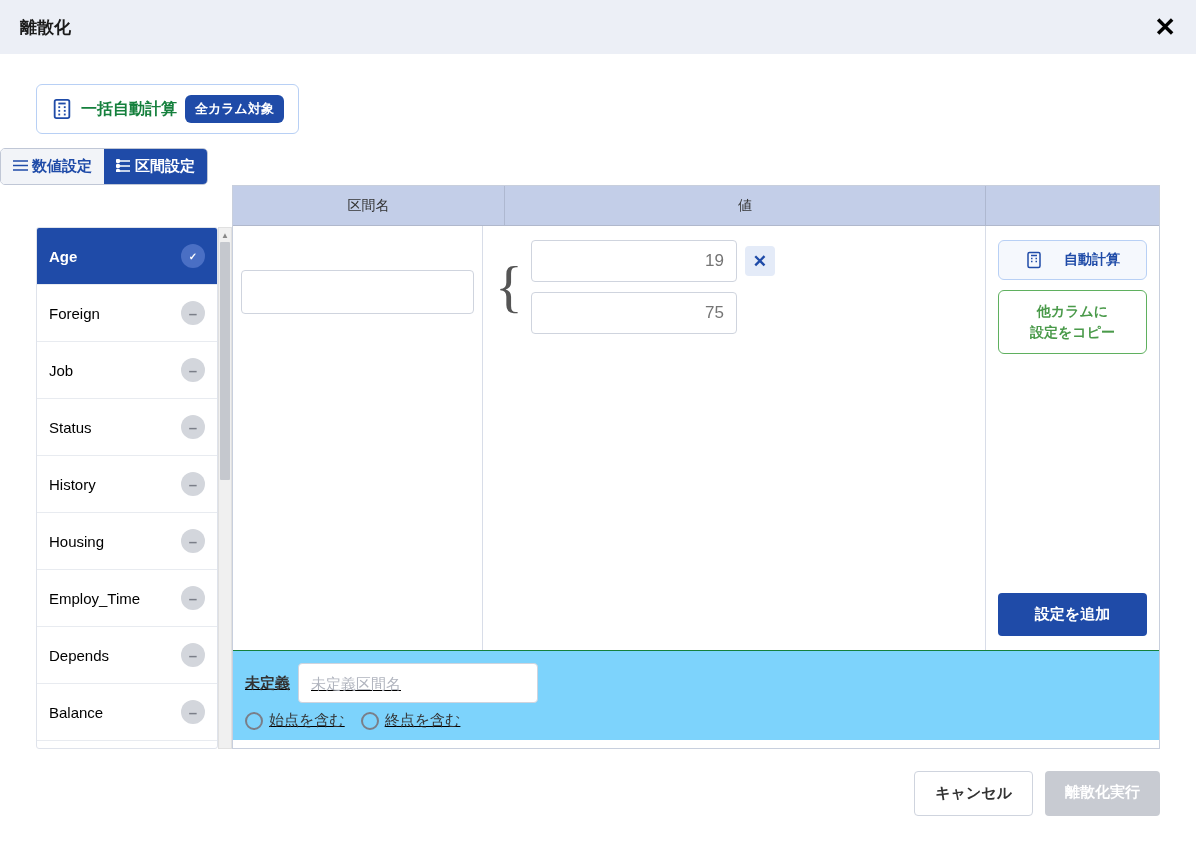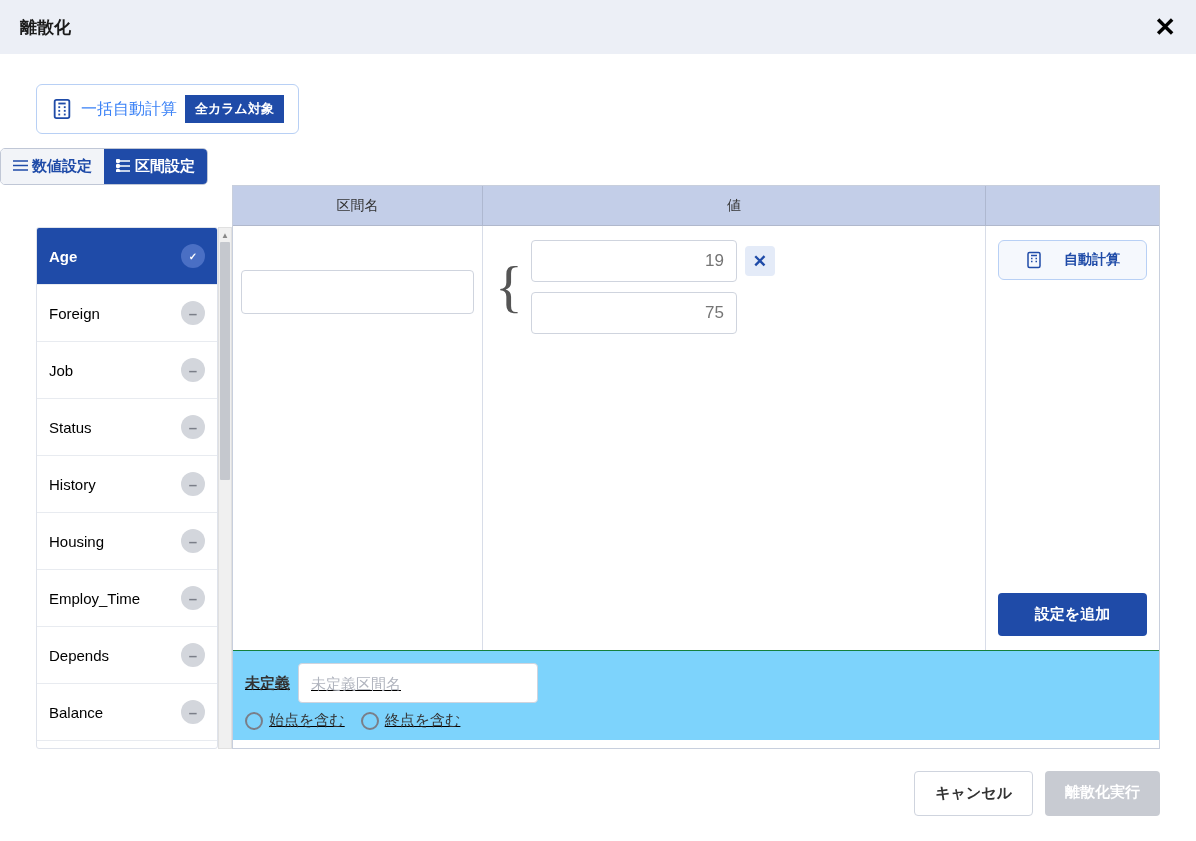--- a/index.html
+++ b/index.html
@@ -5,22 +5,22 @@
     * { margin: 0; padding: 0; box-sizing: border-box; font-family: -apple-system, BlinkMacSystemFont, "Segoe UI", "Hiragino Sans", "Meiryo", sans-serif; }
     body { background: #fff; width: 1196px; height: 841px; overflow: hidden; }
     
     .dialog-header { display: flex; justify-content: space-between; align-items: center; padding: 14px 20px; background: #eceff6; gap: 48px; }
     .dialog-title { font-size: 17px; font-weight: 700; color: #1a1a1a; }
     .close-btn { font-size: 26px; font-weight: bold; cursor: pointer; color: #000; line-height: 1; user-select: none; }
     
     .toolbar-row { padding: 30px 36px 6px; }
     .batch-calc-btn { display: inline-flex; align-items: center; gap: 8px; padding: 10px 14px; border: 1px solid #b8d0f5; border-radius: 6px; cursor: pointer; background: #fff; }
     .batch-calc-btn .calc-icon { width: 22px; height: 22px; display: flex; align-items: center; justify-content: center; color: #1f4ba8; }
-    .batch-calc-btn .batch-text { color: #3b82f6; font-weight: 400; font-size: 16px; }
-    .batch-calc-btn .chip { background: #1f4ba8; color: #fff; padding: 5px 10px; border-radius: 0; font-size: 13px; font-weight: 600; }
+    .batch-calc-btn .batch-text { color: #15803d; font-weight: 700; font-size: 16px; }
+    .batch-calc-btn .chip { background: #1f4ba8; color: #fff; padding: 5px 10px; border-radius: 6px; font-size: 13px; font-weight: 600; }
     
     .tabs-row { display: flex; justify-content: flex-start; padding: 0 36px 0 0; margin-top: 8px; }
     .tabs { display: flex; border: 1px solid #c0c7d6; border-radius: 5px; overflow: hidden; }
     .tab { display: flex; align-items: center; gap: 4px; padding: 8px 12px; cursor: pointer; font-size: 15px; font-weight: 700; }
     .tab-inactive { background: #f2f4f8; color: #1f4ba8; }
     .tab-active { background: #1f4ba8; color: #fff; }
     .tab-icon { font-size: 13px; display: inline-block; }
     
     .main-content { display: flex; padding: 0 36px 10px; gap: 0; }
     
@@ -31,21 +31,21 @@
     .status-badge { width: 24px; height: 24px; border-radius: 50%; display: flex; align-items: center; justify-content: center; }
     .status-check { background: #4a6fc4; color: #fff; font-size: 10px; font-weight: bold; }
     .status-dash { background: #d3d6dc; color: #7a7e88; font-size: 15px; font-weight: bold; }
     .scrollbar { position: absolute; right: 0; top: 0; width: 14px; height: 522px; background: #f0f0f0; border: 1px solid #e0e0e0; }
     .scroll-arrow { height: 14px; display: flex; align-items: center; justify-content: center; font-size: 8px; color: #888; cursor: pointer; }
     .scroll-thumb { background: #c5c8ce; height: 238px; margin: 0 1px; border-radius: 1px; cursor: pointer; }
     
     .grid-area { flex: 1; border: 1px solid #c8cfdd; }
     .grid-header { display: flex; background: #c3cee8; border-bottom: 1px solid #b0b8cc; height: 40px; }
     .gh-cell { display: flex; align-items: center; justify-content: center; font-size: 14px; color: #333; border-right: 1px solid #aeb8d0; }
-    .gh-name { width: 250px; }
+    .gh-name { width: 272px; }
     .gh-value { flex: 1; }
     .gh-action { width: 173px; border-right: none; }
     
     .grid-body { display: flex; background: #fff; height: 424px; }
     .gb-name { width: 250px; border-right: 1px solid #d8dde8; padding: 44px 8px 8px; }
     .gb-name input { width: 100%; height: 44px; border: 1px solid #cfd4de; border-radius: 4px; padding: 0 10px; font-size: 14px; }
     .gb-value { flex: 1; border-right: 1px solid #d8dde8; padding: 14px 8px; position: relative; }
     .brace-row { display: flex; align-items: center; gap: 8px; }
     .brace { font-size: 58px; color: #555; font-family: serif; line-height: 1.2; margin-left: 4px; user-select: none; }
     .value-inputs { display: flex; flex-direction: column; gap: 10px; }
@@ -209,20 +209,24 @@
                 <rect x="4" y="2" width="16" height="20" rx="2"></rect>
                 <line x1="8" y1="6" x2="16" y2="6"></line>
                 <line x1="8" y1="10" x2="10" y2="10"></line>
                 <line x1="14" y1="10" x2="16" y2="10"></line>
                 <line x1="8" y1="14" x2="10" y2="14"></line>
                 <line x1="14" y1="14" x2="16" y2="14"></line>
               </svg>
           </span>
           <span>自動計算</span>
         </div>
+        <div class="copy-btn">
+          <div>他カラムに</div>
+          <div>設定をコピー</div>
+        </div>
         <div class="add-btn">設定を追加</div>
       </div>
     </div>
     <div class="grid-footer">
       <div class="undef-row">
         <span class="undef-label">未定義</span>
         <input class="undef-input" type="text" placeholder="未定義区間名" style="">
       </div>
       <div class="radio-row">
         <div class="radio-item">

